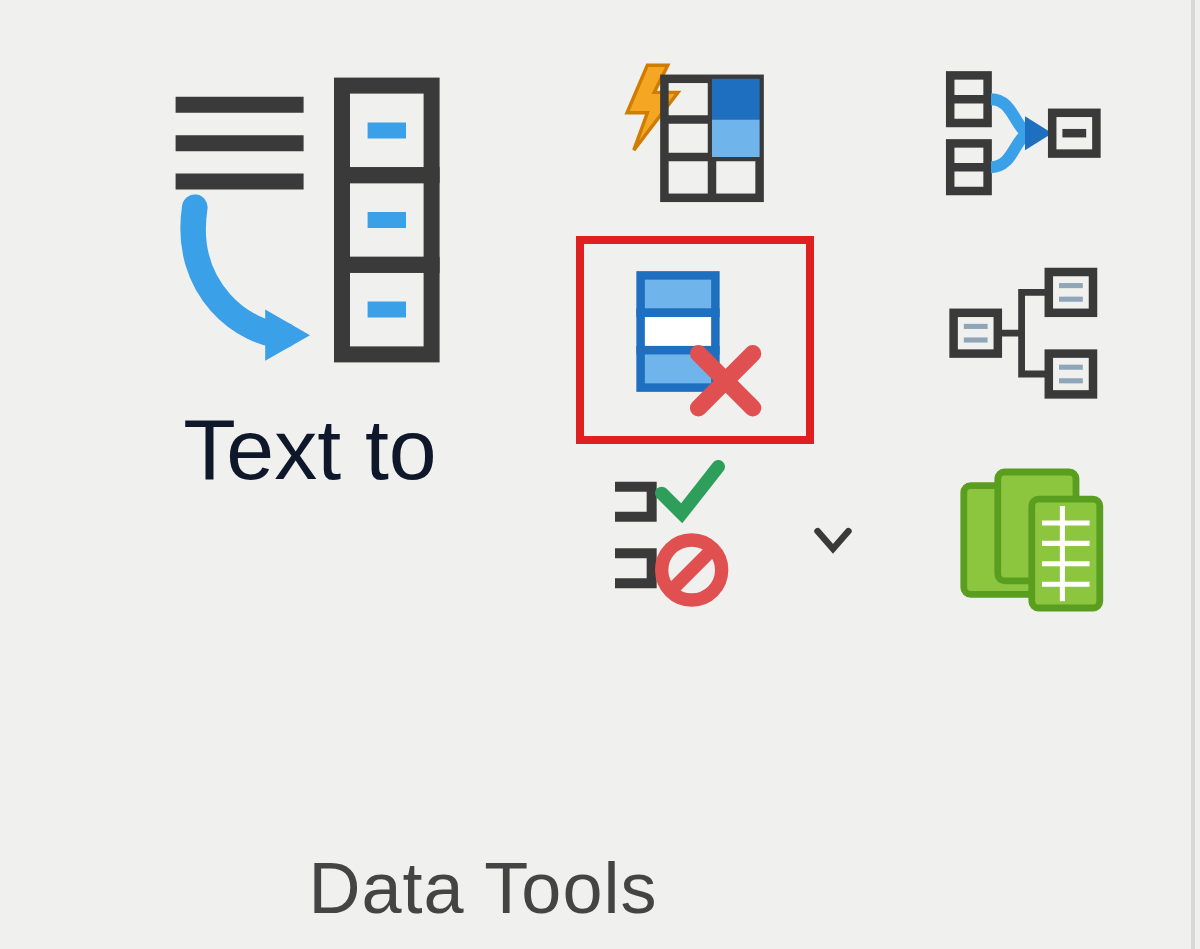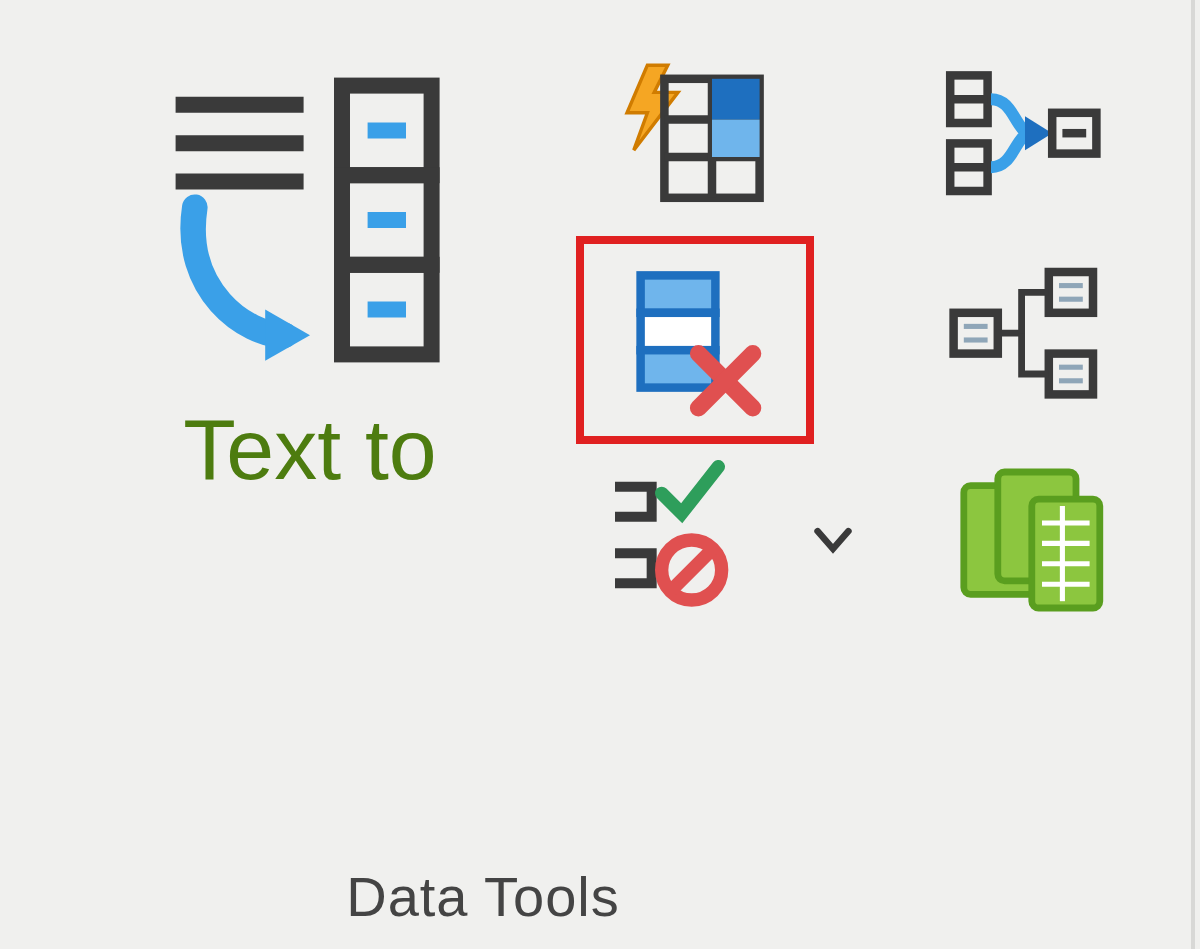--- a/index.html
+++ b/index.html
@@ -21,35 +21,35 @@
     height: 949px;
     border-right: 4px solid #d8d8d6;
     box-sizing: border-box;
   }
   .group-title {
     position: absolute;
     bottom: 20px;
     left: 0;
     width: 966px;
     text-align: center;
-    font-size: 56px;
+    font-size: 72px;
     color: #444;
     letter-spacing: 1px;
   }
   .big-btn {
     position: absolute;
     left: 100px;
     top: 60px;
     width: 420px;
     text-align: center;
   }
   .big-btn .label {
     font-size: 86px;
     line-height: 1.15;
-    color: #4d7c0f;
+    color: #0f172a;
     margin-top: 20px;
   }
   .big-icon {
     width: 320px;
     height: 320px;
     margin: 0 auto;
     display: block;
   }
   .small-grid {
     position: absolute;

